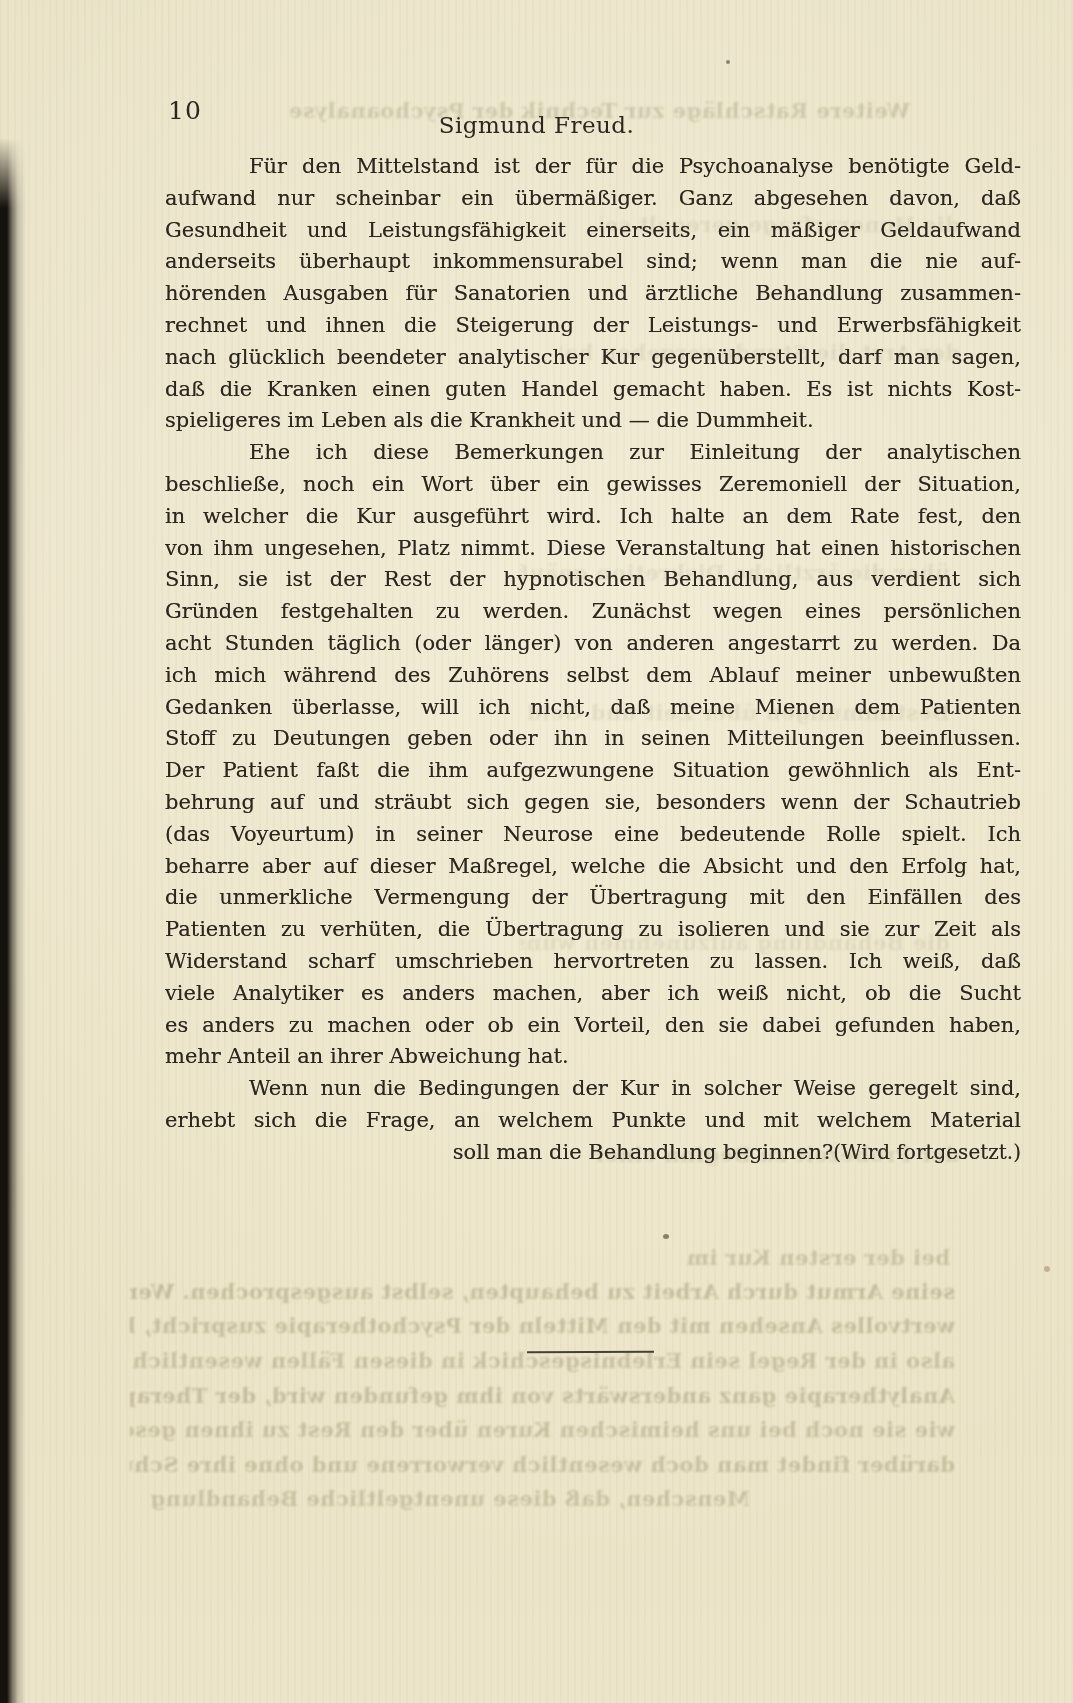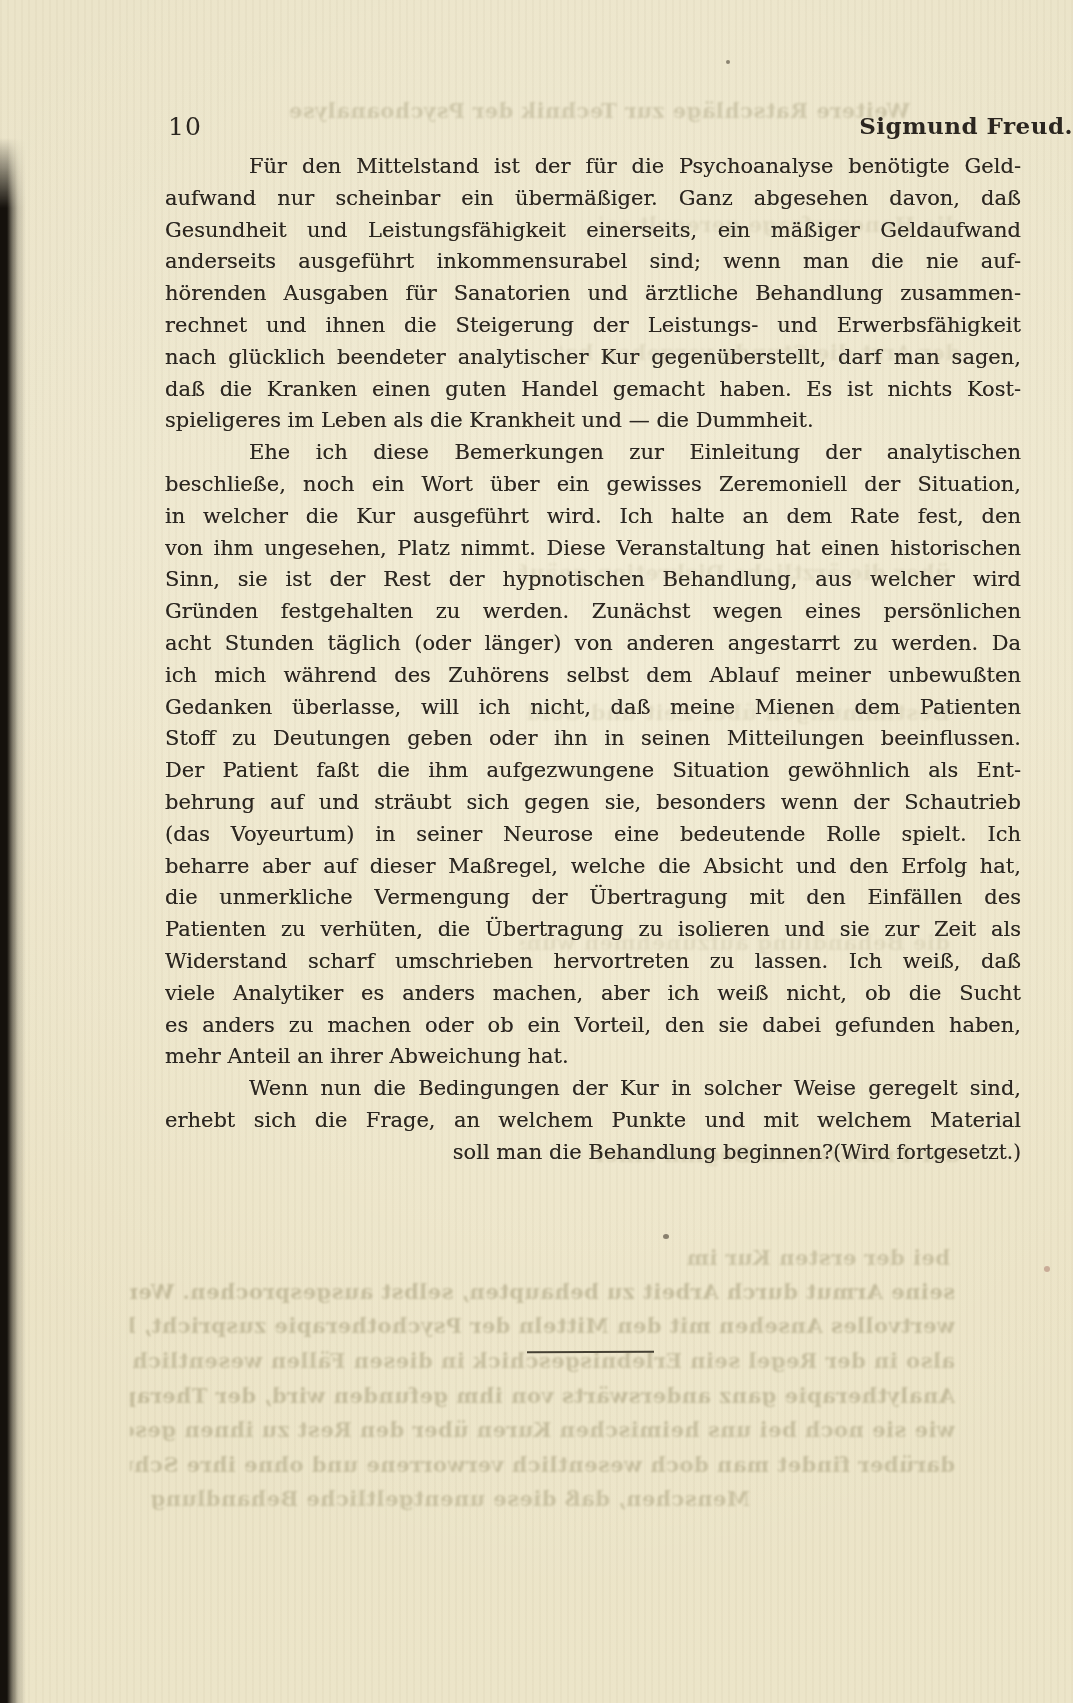--- a/index.html
+++ b/index.html
@@ -20,28 +20,28 @@
     background:repeating-linear-gradient(90deg, rgba(130,118,82,0.035) 0 2px, rgba(0,0,0,0) 2px 7px);
     mix-blend-mode:multiply;
   }
   
   .edge{
     position:absolute;left:0;top:138px;width:26px;height:1565px;
     background:linear-gradient(90deg,#15110c 0 7px, rgba(21,17,12,0.55) 12px, rgba(21,17,12,0.18) 18px, rgba(21,17,12,0) 26px);
     -webkit-mask-image:linear-gradient(180deg, rgba(0,0,0,0) 0, #000 70px);
             mask-image:linear-gradient(180deg, rgba(0,0,0,0) 0, #000 70px);
   }
-  .header-row{position:absolute;top:96px;left:0;width:1073px;height:32px;margin-top:16px;}
+  .header-row{position:absolute;top:96px;left:0;width:1073px;height:32px;}
   .pagenum{
     position:absolute;left:168px;top:0;
     font-size:25px;color:#2b2620;letter-spacing:1px;
   }
   .running{
-    position:absolute;left:0;width:1073px;text-align:right;top:0;
-    font-size:23px;font-weight:bold;color:#2b2620;letter-spacing:0.5px;
+    position:absolute;left:0;width:1073px;text-align:center;top:16px;
+    font-size:23px;font-weight:normal;color:#2b2620;letter-spacing:0.5px;
   }
   .body-block{
     position:absolute;left:165px;top:151px;width:856px;
     font-size:21px;line-height:31.8px;color:#2b2620;
     text-shadow:0 0 0.5px rgba(43,38,32,0.55);
   }
   .line{
     text-align:justify;text-align-last:justify;
     height:31.8px;overflow:hidden;white-space:normal;
   }
@@ -96,31 +96,31 @@
   <div class="header-row">
     <span class="pagenum">10</span>
     <span class="running">Sigmund Freud.</span>
   </div>
 
   <div class="body-block" id="body-lines">
 
   <div class="line indent">Für den Mittelstand ist der für die Psychoanalyse benötigte Geld-</div>
       <div class="line">aufwand nur scheinbar ein übermäßiger. Ganz abgesehen davon, daß</div>
       <div class="line">Gesundheit und Leistungsfähigkeit einerseits, ein mäßiger Geldaufwand</div>
-      <div class="line">anderseits ausgeführt inkommensurabel sind; wenn man die nie auf-</div>
+      <div class="line">anderseits überhaupt inkommensurabel sind; wenn man die nie auf-</div>
       <div class="line">hörenden Ausgaben für Sanatorien und ärztliche Behandlung zusammen-</div>
       <div class="line">rechnet und ihnen die Steigerung der Leistungs- und Erwerbsfähigkeit</div>
       <div class="line">nach glücklich beendeter analytischer Kur gegenüberstellt, darf man sagen,</div>
       <div class="line">daß die Kranken einen guten Handel gemacht haben. Es ist nichts Kost-</div>
       <div class="line par-end">spieligeres im Leben als die Krankheit und — die Dummheit.</div>
       <div class="line indent">Ehe ich diese Bemerkungen zur Einleitung der analytischen Behandlung</div>
       <div class="line">beschließe, noch ein Wort über ein gewisses Zeremoniell der Situation,</div>
       <div class="line">in welcher die Kur ausgeführt wird. Ich halte an dem Rate fest, den</div>
       <div class="line">von ihm ungesehen, Platz nimmt. Diese Veranstaltung hat einen historischen</div>
-      <div class="line">Sinn, sie ist der Rest der hypnotischen Behandlung, aus welcher wird</div>
+      <div class="line">Sinn, sie ist der Rest der hypnotischen Behandlung, aus verdient sich</div>
       <div class="line">Gründen festgehalten zu werden. Zunächst wegen eines persönlichen</div>
       <div class="line">acht Stunden täglich (oder länger) von anderen angestarrt zu werden. Da</div>
       <div class="line">ich mich während des Zuhörens selbst dem Ablauf meiner unbewußten</div>
       <div class="line">Gedanken überlasse, will ich nicht, daß meine Mienen dem Patienten</div>
       <div class="line">Stoff zu Deutungen geben oder ihn in seinen Mitteilungen beeinflussen.</div>
       <div class="line">Der Patient faßt die ihm aufgezwungene Situation gewöhnlich als Ent-</div>
       <div class="line">behrung auf und sträubt sich gegen sie, besonders wenn der Schautrieb</div>
       <div class="line">(das Voyeurtum) in seiner Neurose eine bedeutende Rolle spielt. Ich</div>
       <div class="line">beharre aber auf dieser Maßregel, welche die Absicht und den Erfolg hat,</div>
       <div class="line">die unmerkliche Vermengung der Übertragung mit den Einfällen des</div>

